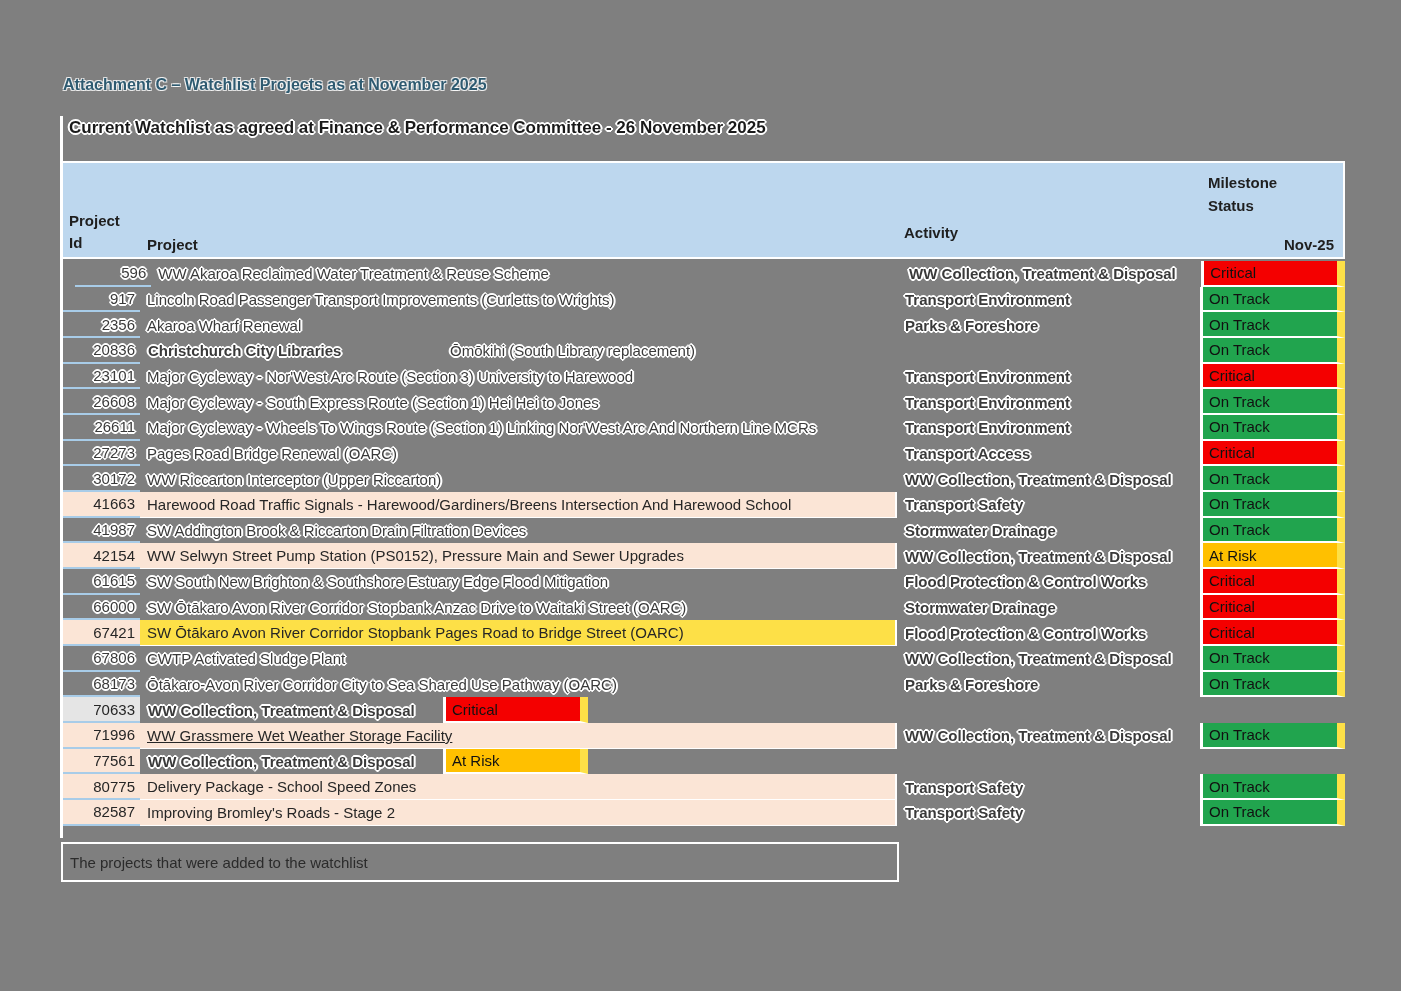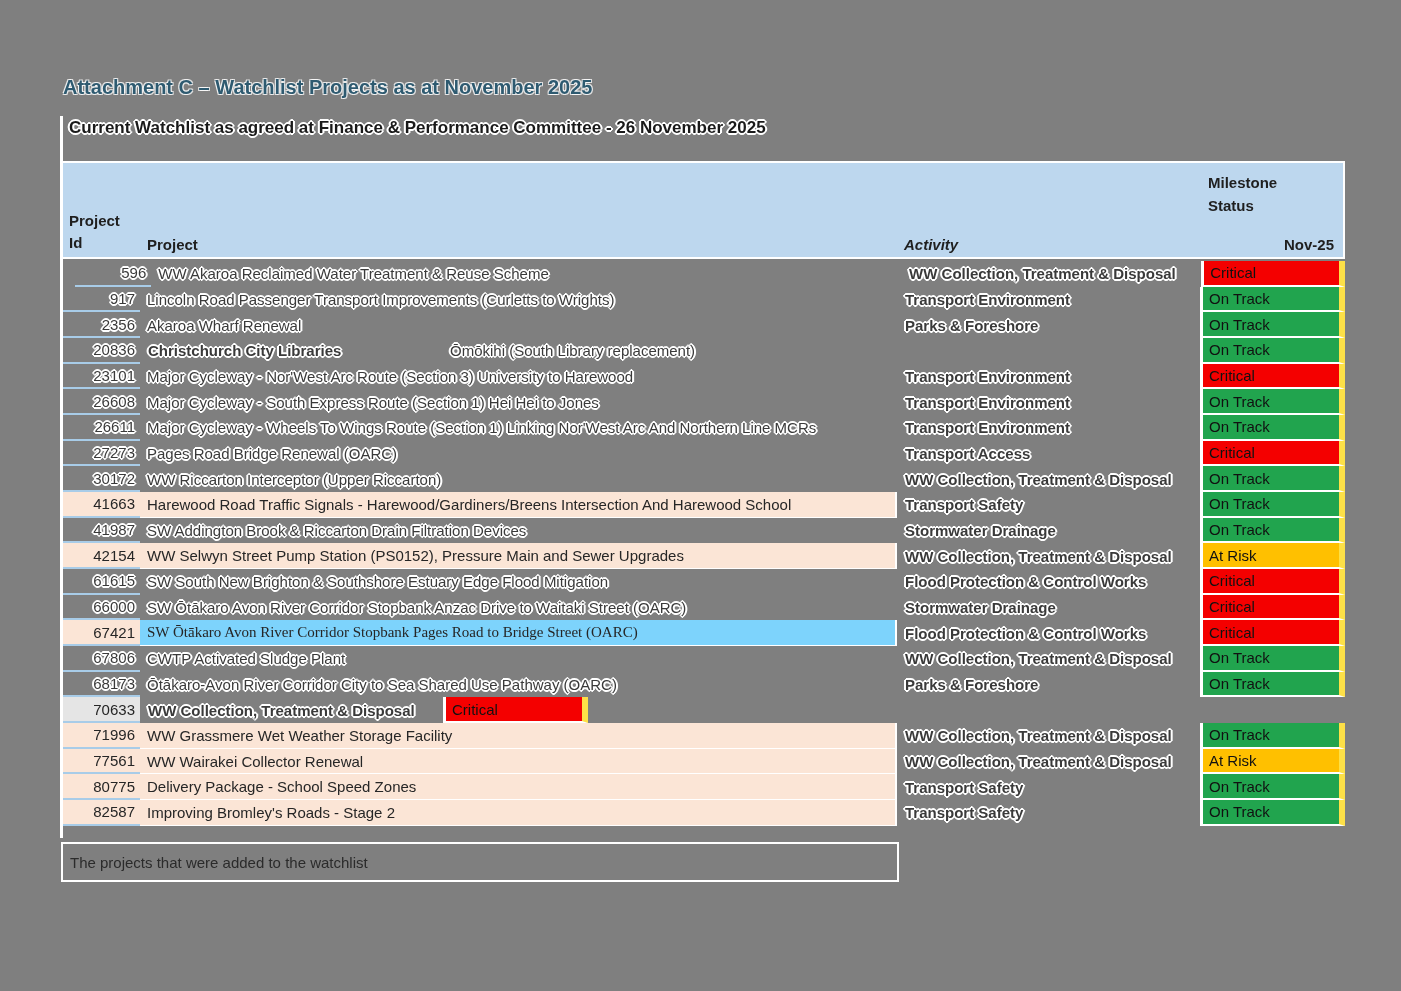--- a/index.html
+++ b/index.html
@@ -12,43 +12,43 @@
       1px 1px 0 #fff,-1px -1px 0 #fff,1px -1px 0 #fff,-1px 1px 0 #fff,
       2px 0 0 #fff,-2px 0 0 #fff,0 2px 0 #fff,0 -2px 0 #fff,
       0 0 2px #fff;
   }
   .halo-soft{
     text-shadow:
       1px 1px 0 rgba(255,255,255,.75),-1px -1px 0 rgba(255,255,255,.75),
       1px -1px 0 rgba(255,255,255,.75),-1px 1px 0 rgba(255,255,255,.75);
   }
 
-  .doc-title{position:absolute;left:63px;top:76px;font-size:20px;font-weight:bold;color:#2E5A70;}
+  .doc-title{position:absolute;left:63px;top:76px;font-size:16px;font-weight:bold;color:#2E5A70;}
   .doc-subtitle{position:absolute;left:69px;top:118px;font-size:17px;font-weight:bold;color:#1a1a1a;}
 
   .left-rule{position:absolute;left:60px;top:116px;width:3px;height:722px;background:#ffffff;}
 
   .header-block{
     position:absolute;left:63px;top:161px;width:1282px;height:98px;
     box-sizing:border-box;border:2px solid #fff;border-left:none;
   }
   .header-block span{position:absolute;font-size:15px;font-weight:bold;color:#1f1f1f;white-space:pre-line;}
   .h-projectid{left:6px;bottom:3px;line-height:22px;}
   .h-project{left:84px;bottom:4px;}
-  .h-activity{left:841px;bottom:4px;font-style:italic;}
+  .h-activity{left:841px;bottom:16px;}
   .h-milestone{left:1145px;top:8px;line-height:23px;}
   .h-period{right:9px;bottom:4px;}
 
   .rows{position:absolute;left:63px;top:261px;width:1282px;}
   .row{display:flex;height:25.68px;align-items:stretch;}
   .cell{box-sizing:border-box;display:flex;align-items:center;font-size:15px;color:#3a3a3a;white-space:nowrap;overflow:visible;}
   .cell-id{width:77px;justify-content:flex-end;padding-right:5px;border-bottom:2px solid #A8CCE8;}
   .cell-project{width:757px;padding-left:7px;}
   .cell-activity{width:303px;padding-left:8px;font-weight:bold;}
-  .cell-status{width:145px;border-left:3px solid #fff;border-right:6px solid #fde047;border-bottom:2px solid #fff;padding-left:6px;color:#111;}
+  .cell-status{width:145px;border-left:3px solid #fff;border-right:8px solid #fde047;border-bottom:2px solid #fff;padding-left:6px;color:#111;}
   .row--hl .cell-id,.row--hl .cell-project{color:#262626;}
   .row--hl .cell-project{border-bottom:1px solid #fff;border-right:2px solid #fff;}
 
   .footer-note{
     position:absolute;left:61px;top:842px;width:838px;height:40px;
     box-sizing:border-box;border:2px solid #fff;
     display:flex;align-items:center;padding-left:7px;
     font-size:15px;color:#2b2b2b;
   }
 </style>
@@ -153,21 +153,21 @@
         <div class="cell cell-status" style="background: rgb(244, 0, 0);">Critical</div>
       </div>
       <div class="row">
         <div class="cell cell-id halo" style="border-bottom-color: rgb(168, 204, 232);">66000</div>
         <div class="cell cell-project halo">SW Ōtākaro Avon River Corridor Stopbank Anzac Drive to Waitaki Street (OARC)</div>
         <div class="cell cell-activity halo">Stormwater Drainage</div>
         <div class="cell cell-status" style="background: rgb(244, 0, 0);">Critical</div>
       </div>
       <div class="row row--hl">
         <div class="cell cell-id" style="background: rgb(251, 229, 214); border-bottom-color: rgb(168, 204, 232);">67421</div>
-        <div class="cell cell-project" style="background: #7dd3fc; font-family: Liberation Serif, serif;">SW Ōtākaro Avon River Corridor Stopbank Pages Road to Bridge Street (OARC)</div>
+        <div class="cell cell-project" style="background: #fde047;">SW Ōtākaro Avon River Corridor Stopbank Pages Road to Bridge Street (OARC)</div>
         <div class="cell cell-activity halo">Flood Protection &amp; Control Works</div>
         <div class="cell cell-status" style="background: rgb(244, 0, 0);">Critical</div>
       </div>
       <div class="row">
         <div class="cell cell-id halo" style="border-bottom-color: rgb(168, 204, 232); padding-left: 44px;">67806</div>
         <div class="cell cell-project halo">CWTP Activated Sludge Plant</div>
         <div class="cell cell-activity halo">WW Collection, Treatment &amp; Disposal</div>
         <div class="cell cell-status" style="background: rgb(33, 164, 78);">On Track</div>
       </div>
       <div class="row">
@@ -176,27 +176,26 @@
         <div class="cell cell-activity halo">Parks &amp; Foreshore</div>
         <div class="cell cell-status" style="background: rgb(33, 164, 78);">On Track</div>
       </div>
       <div class="row row--hl">
         <div class="cell cell-id" style="background: #e5e5e5; border-bottom-color: rgb(168, 204, 232);">70633</div>
         <div class="cell cell-activity halo">WW Collection, Treatment &amp; Disposal</div>
         <div class="cell cell-status" style="background: rgb(244, 0, 0);">Critical</div>
       </div>
       <div class="row row--hl">
         <div class="cell cell-id" style="background: rgb(251, 229, 214); border-bottom-color: rgb(168, 204, 232);">71996</div>
-        <div class="cell cell-project" style="background: rgb(251, 229, 214);">WW Grassmere Wet Weather Storage Facility</div>
+        <div class="cell cell-project" style="background: rgb(251, 229, 214); text-decoration: underline;">WW Grassmere Wet Weather Storage Facility</div>
         <div class="cell cell-activity halo">WW Collection, Treatment &amp; Disposal</div>
         <div class="cell cell-status" style="background: rgb(33, 164, 78);">On Track</div>
       </div>
       <div class="row row--hl">
         <div class="cell cell-id" style="background: rgb(251, 229, 214); border-bottom-color: rgb(168, 204, 232);">77561</div>
-        <div class="cell cell-project" style="background: rgb(251, 229, 214);">WW Wairakei Collector Renewal</div>
         <div class="cell cell-activity halo">WW Collection, Treatment &amp; Disposal</div>
         <div class="cell cell-status" style="background: rgb(255, 192, 0);">At Risk</div>
       </div>
       <div class="row row--hl">
         <div class="cell cell-id" style="background: rgb(251, 229, 214); border-bottom-color: rgb(168, 204, 232);">80775</div>
         <div class="cell cell-project" style="background: rgb(251, 229, 214);">Delivery Package - School Speed Zones</div>
         <div class="cell cell-activity halo">Transport Safety</div>
         <div class="cell cell-status" style="background: rgb(33, 164, 78);">On Track</div>
       </div>
       <div class="row row--hl">

